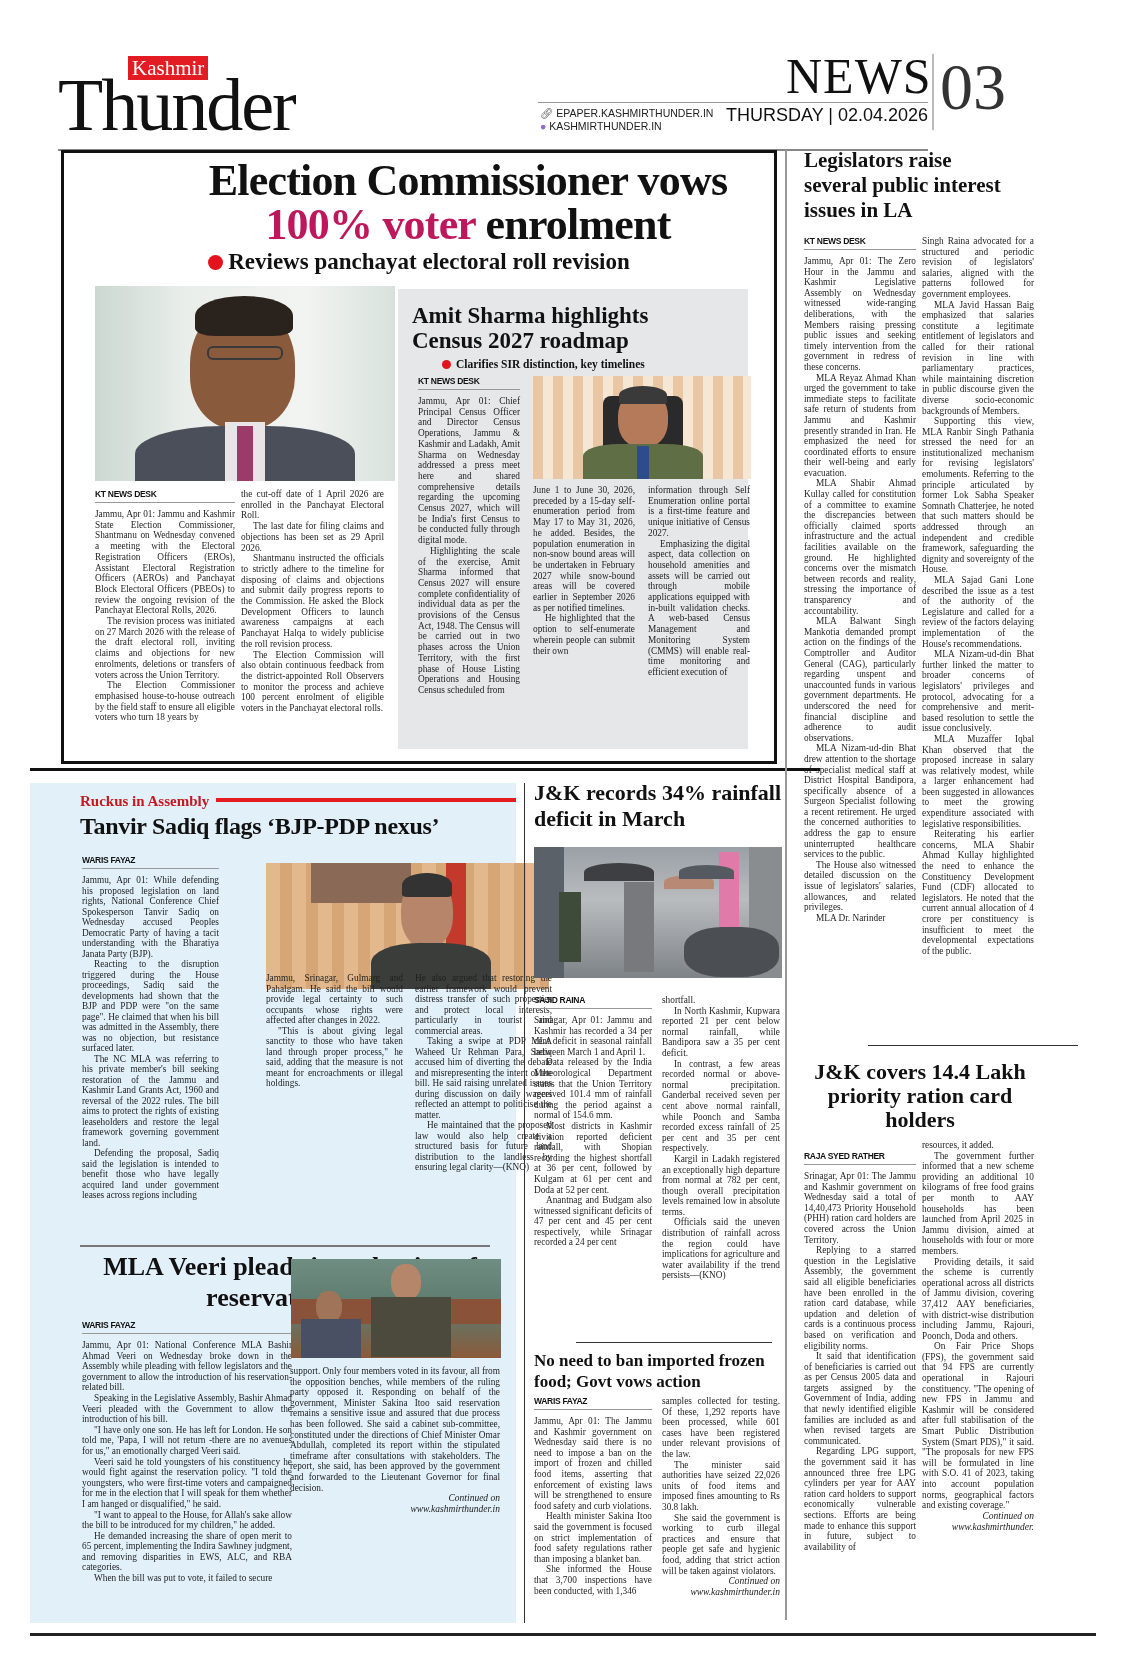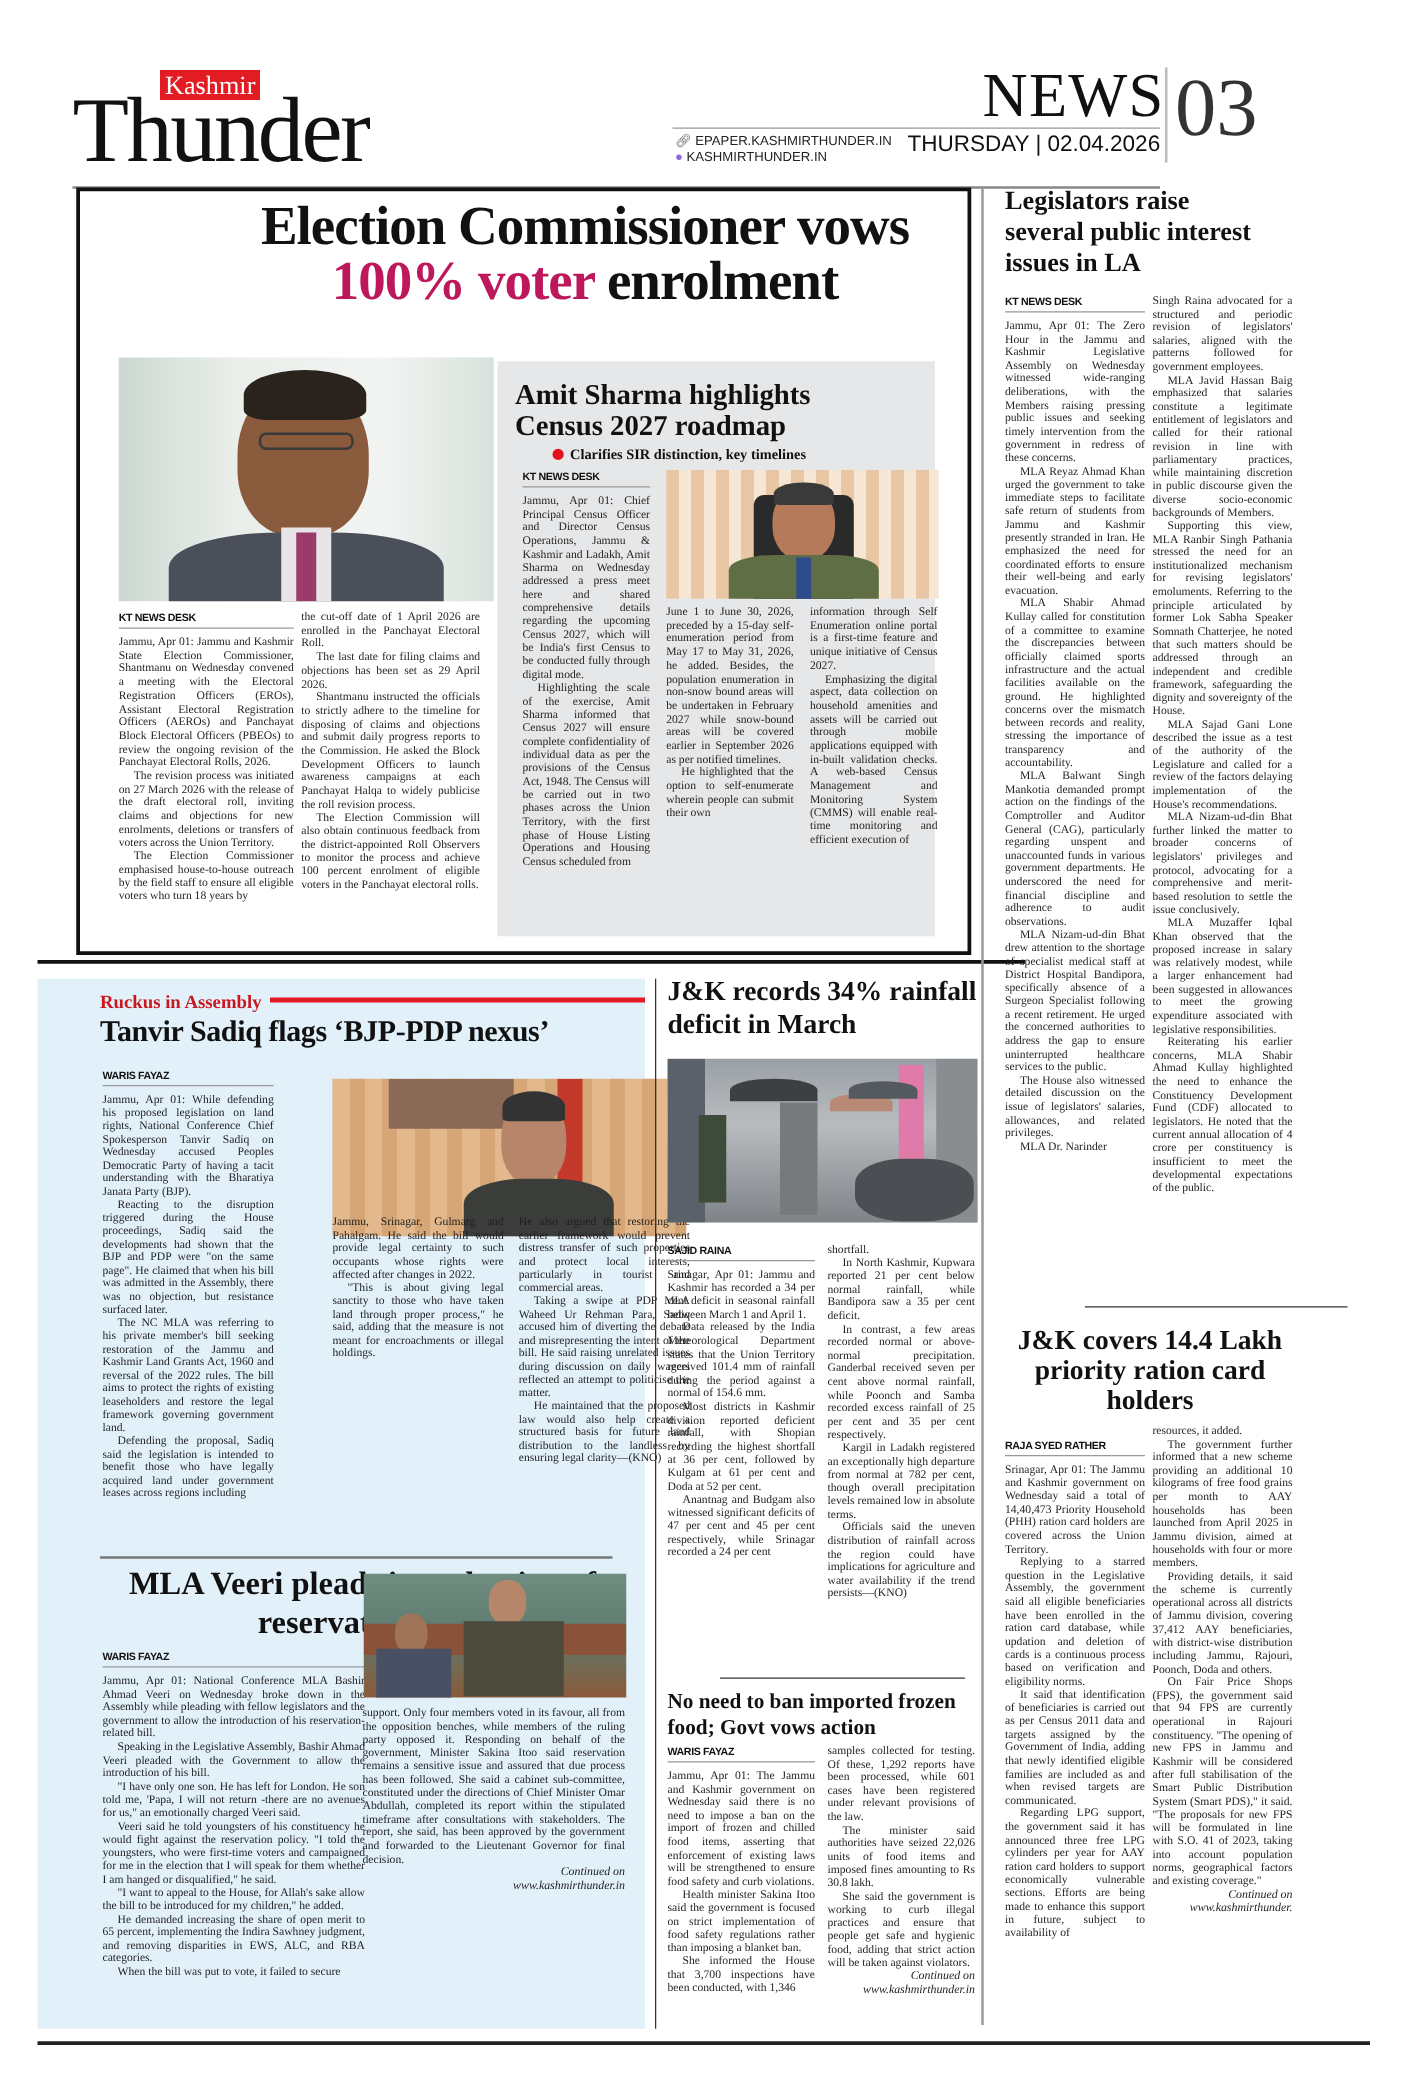--- a/index.html
+++ b/index.html
@@ -39,20 +39,23 @@
   <div class="abs serif" style="left:728px;top:4px;font-size:50px;line-height:52px;color:#111;letter-spacing:1px;">NEWS</div>
   <div class="abs" style="left:874px;top:8px;width:2px;height:76px;background:#bbb;"></div>
   <div class="abs serif" style="left:882px;top:6px;font-size:66px;line-height:70px;color:#333;">03</div>
 </div>
 
 <div class="abs" style="left:61px;top:150px;width:716px;height:614px;border:3px solid #111;">
   <div class="abs serif" style="left:0;top:6px;width:808px;text-align:center;font-weight:bold;font-size:44px;line-height:44px;letter-spacing:-0.8px;color:#111;">
     <div>Election Commissioner vows</div>
     <div><span style="color:#be185d;">100% voter</span> <span>enrolment</span></div>
   </div>
+  <div class="abs serif" style="left:0;top:96px;width:710px;text-align:center;font-weight:bold;font-size:23px;line-height:26px;color:#111;">
+    <span class="red-dot"></span><span>Reviews panchayat electoral roll revision</span>
+  </div>
 
   <div class="photo" style="left:31px;top:133px;width:300px;height:195px;background:linear-gradient(90deg,#cbd8d0 0%,#e9eeea 30%,#f2f4f2 70%,#d8e2dc 100%);">
     <div class="abs" style="left:95px;top:18px;width:105px;height:125px;border-radius:48% 48% 42% 42%;background:#8a5a3c;"></div>
     <div class="abs" style="left:100px;top:10px;width:98px;height:40px;border-radius:50% 50% 20% 20%;background:#2a221d;"></div>
     <div class="abs" style="left:112px;top:60px;width:76px;height:14px;border-radius:6px;border:2px solid #3a3a3a;"></div>
     <div class="abs" style="left:40px;top:140px;width:220px;height:70px;border-radius:40% 40% 0 0;background:#4a4f5a;"></div>
     <div class="abs" style="left:130px;top:136px;width:40px;height:60px;background:#e9e4e8;"></div>
     <div class="abs" style="left:142px;top:140px;width:16px;height:55px;background:#9b3b6a;"></div>
   </div>
 
@@ -139,21 +142,21 @@
 </div>
 <div class="abs" style="left:868px;top:1045px;width:210px;height:1px;background:#333;"></div>
 
 <div class="abs" style="left:804px;top:1060px;width:290px;">
   <div class="serif" style="font-weight:bold;font-size:22px;line-height:24px;color:#111;width:232px;text-align:center;">J&amp;K covers 14.4 Lakh priority ration card holders</div>
   <div class="abs" style="left:0;top:80px;width:112px;margin-top:11px;">
     <div class="byline" style="font-size:8.5px;">RAJA SYED RATHER</div>
     <div class="body-text" style="font-size:9.3px;line-height:10.6px;">
         <p class="first">Srinagar, Apr 01: The Jammu and Kashmir government on Wednesday said a total of 14,40,473 Priority Household (PHH) ration card holders are covered across the Union Territory.</p>
         <p>Replying to a starred question in the Legislative Assembly, the government said all eligible beneficiaries have been enrolled in the ration card database, while updation and deletion of cards is a continuous process based on verification and eligibility norms.</p>
-        <p>It said that identification of beneficiaries is carried out as per Census 2011 data and targets assigned by the Government of India, adding that newly identified eligible families are included as and when revised targets are communicated.</p>
+        <p>It said that identification of beneficiaries is carried out as per Census 2005 data and targets assigned by the Government of India, adding that newly identified eligible families are included as and when revised targets are communicated.</p>
         <p>Regarding LPG support, the government said it has announced three free LPG cylinders per year for AAY ration card holders to support economically vulnerable sections. Efforts are being made to enhance this support in future, subject to availability of</p>
       </div>
   </div>
   <div class="abs" style="left:118px;top:80px;width:112px;">
     <div class="body-text" style="font-size:9.3px;line-height:10.6px;">
         <p class="first">resources, it added.</p>
         <p>The government further informed that a new scheme providing an additional 10 kilograms of free food grains per month to AAY households has been launched from April 2025 in Jammu division, aimed at households with four or more members.</p>
         <p>Providing details, it said the scheme is currently operational across all districts of Jammu division, covering 37,412 AAY beneficiaries, with district-wise distribution including Jammu, Rajouri, Poonch, Doda and others.</p>
         <p>On Fair Price Shops (FPS), the government said that 94 FPS are currently operational in Rajouri constituency. "The opening of new FPS in Jammu and Kashmir will be considered after full stabilisation of the Smart Public Distribution System (Smart PDS)," it said. "The proposals for new FPS will be formulated in line with S.O. 41 of 2023, taking into account population norms, geographical factors and existing coverage."</p>
       </div>

